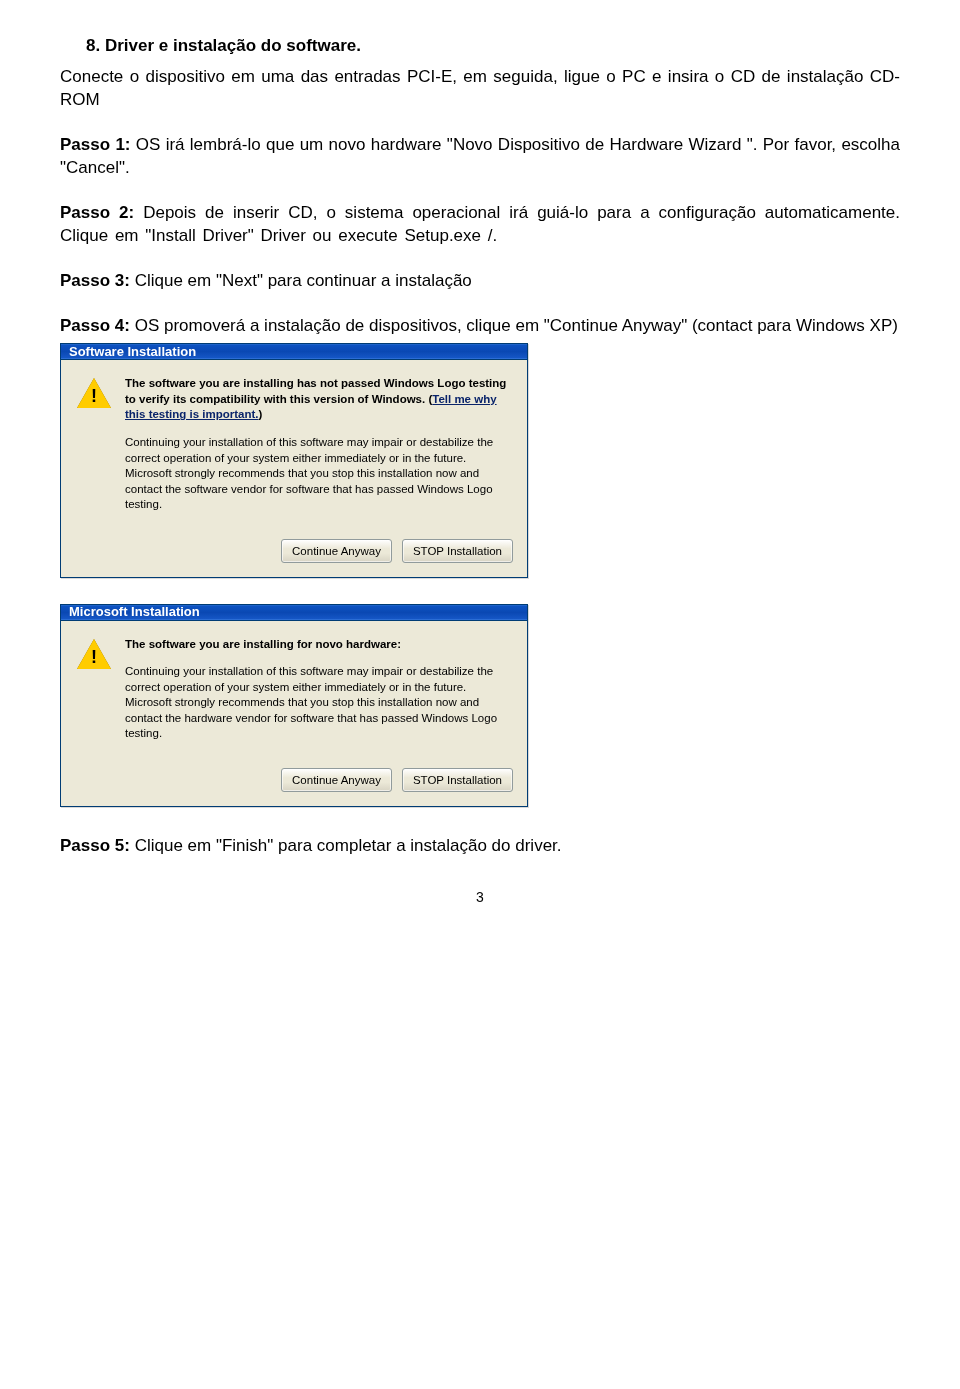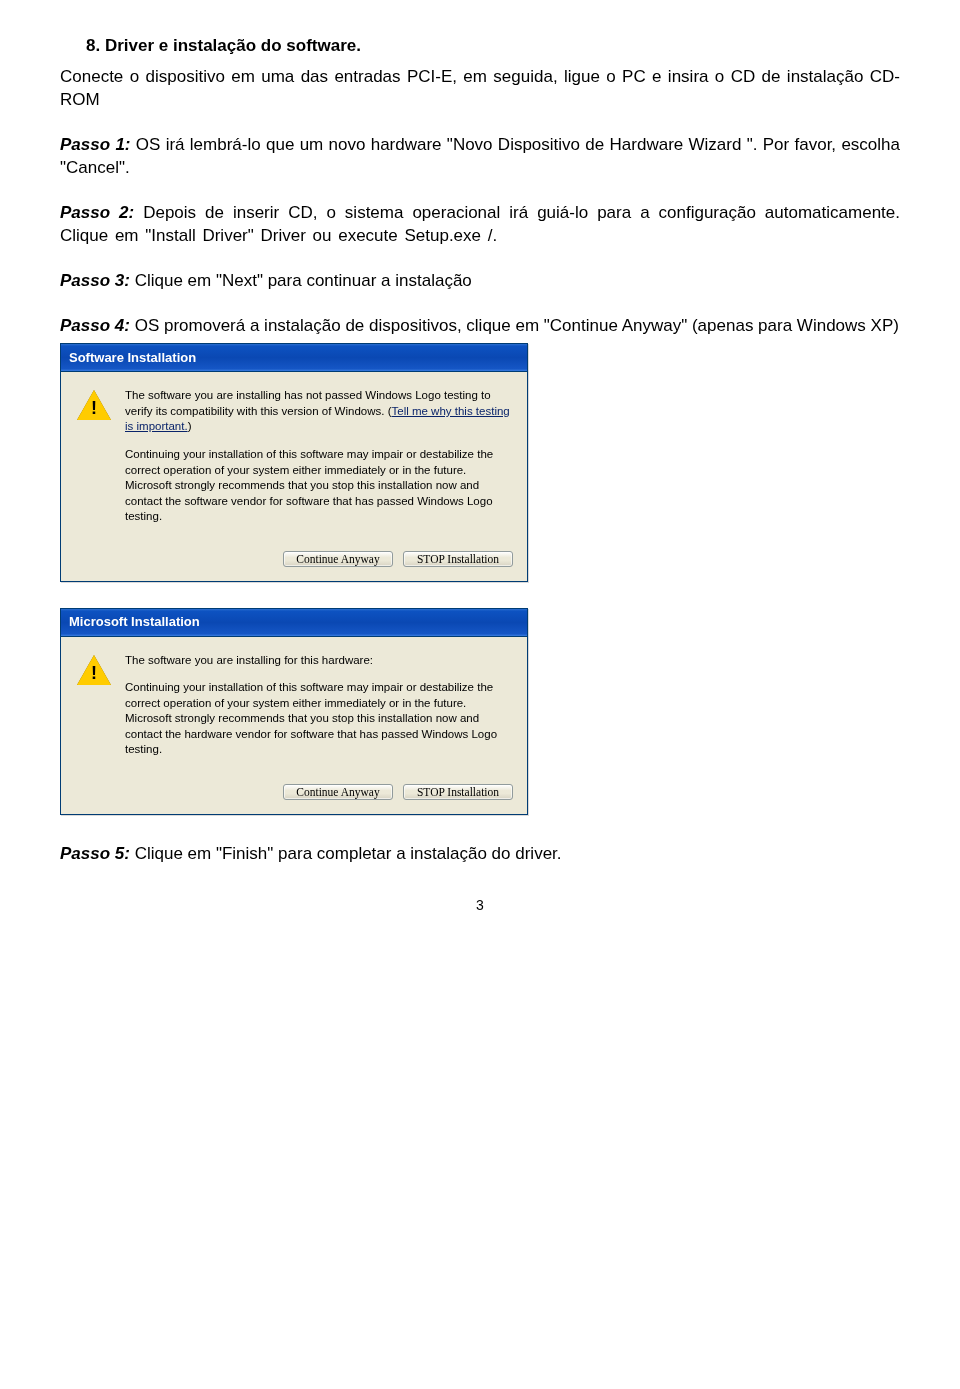--- a/index.html
+++ b/index.html
@@ -14,38 +14,38 @@
   }
   .section-title {
     font-weight: bold;
     margin-bottom: 8px;
     padding-left: 26px;
   }
   .para {
     margin-bottom: 22px;
     text-align: justify;
   }
-  .passo-label { font-weight: bold; font-style: italic; }
+  .passo-label { font-weight: bold; }
   .passo2 { text-align: justify; word-spacing: 2px; }
   .passo4 { text-align: justify; }
 
   
   .dialog {
     width: 468px;
     border: 1px solid #003c74;
     margin-top: 6px;
     margin-bottom: 14px;
     background: #ece9d8;
     font-size: 12px;
     color: #000;
     box-shadow: 1px 1px 0 rgba(0,0,0,0.15);
   }
   .dialog .titlebar {
     background: linear-gradient(to bottom, #2a6ed0 0%, #0d52c1 8%, #0a48b3 50%, #1556c5 92%, #3a7de0 100%);
-    height: 28px;
+    height: 16px;
     display: flex;
     align-items: center;
     padding: 0 8px;
     border-bottom: 1px solid #003c74;
   }
   .dialog .titlebar span {
     color: #fff;
     font-weight: bold;
     font-size: 13px;
     font-family: "Trebuchet MS", Tahoma, Verdana, sans-serif;
@@ -82,37 +82,37 @@
     color: #000;
     line-height: 1;
   }
   .dlg-text {
     flex: 1;
     font-family: Tahoma, Verdana, sans-serif;
     font-size: 11.5px;
     color: #000;
     line-height: 1.35;
   }
-  .dlg-text p { margin-bottom: 12px; }
+  .dlg-text p { margin-bottom: 12px; font-weight: bold; }
   .dlg-text .bold { font-weight: normal; }
   .dlg-link { color: #0a246a; text-decoration: underline; cursor: pointer; }
   .btn-row {
     padding: 6px 14px 14px 14px;
     display: flex;
     justify-content: flex-end;
     gap: 10px;
     background: #ece9d8;
   }
   .xpbtn {
     min-width: 110px;
-    height: 16px;
+    height: 24px;
     background: linear-gradient(to bottom, #ffffff, #ece9d8 40%, #ece9d8 60%, #d8d4c4);
     border: 1px solid #919b9c;
     border-radius: 3px;
-    font-family: Liberation Serif, serif;
+    font-family: Liberation Sans, sans-serif;
     font-size: 11.5px;
     padding: 0 10px;
     box-shadow: inset 0 0 0 1px rgba(255,255,255,0.6);
     cursor: pointer;
   }
   .page-num {
     text-align: center;
     margin-top: 30px;
     font-size: 14px;
     color: #000;
@@ -132,21 +132,21 @@
 
 <p class="para passo2">
   <span class="passo-label">Passo 2:</span><span> Depois de inserir CD, o sistema operacional irá guiá-lo para a configuração automaticamente. Clique em "Install Driver" Driver ou execute Setup.exe /.</span>
 </p>
 
 <p class="para">
   <span class="passo-label">Passo 3:</span><span> Clique em "Next" para continuar a instalação</span>
 </p>
 
 <p class="para passo4" style="margin-bottom:6px;">
-  <span class="passo-label">Passo 4:</span><span> OS promoverá a instalação de dispositivos, clique em "Continue Anyway" (apenas para Windows XP)</span>
+  <span class="passo-label">Passo 4:</span><span> OS promoverá a instalação de dispositivos, clique em "Continue Anyway" (contact para Windows XP)</span>
 </p>
 
 <div class="dialog">
   <div class="titlebar">
     <span>Software Installation</span>
   </div>
   <div class="body">
     <div class="warn-icon">
       <div class="warn-tri"></div>
       <div class="warn-bang">!</div>
@@ -169,21 +169,21 @@
 <div class="dialog">
   <div class="titlebar">
     <span>Microsoft Installation</span>
   </div>
   <div class="body">
     <div class="warn-icon">
       <div class="warn-tri"></div>
       <div class="warn-bang">!</div>
     </div>
     <div class="dlg-text">
-      <p>The software you are installing for this hardware:</p>
+      <p>The software you are installing for novo hardware:</p>
       <p class="bold">Continuing your installation of this software may impair or destabilize the correct operation of your system either immediately or in the future. Microsoft strongly recommends that you stop this installation now and contact the hardware vendor for software that has passed Windows Logo testing.</p>
     </div>
   </div>
   <div class="btn-row">
     <button class="xpbtn">Continue Anyway</button>
     <button class="xpbtn">STOP Installation</button>
   </div>
 </div>
 
 <p class="para" style="margin-top:28px;">

